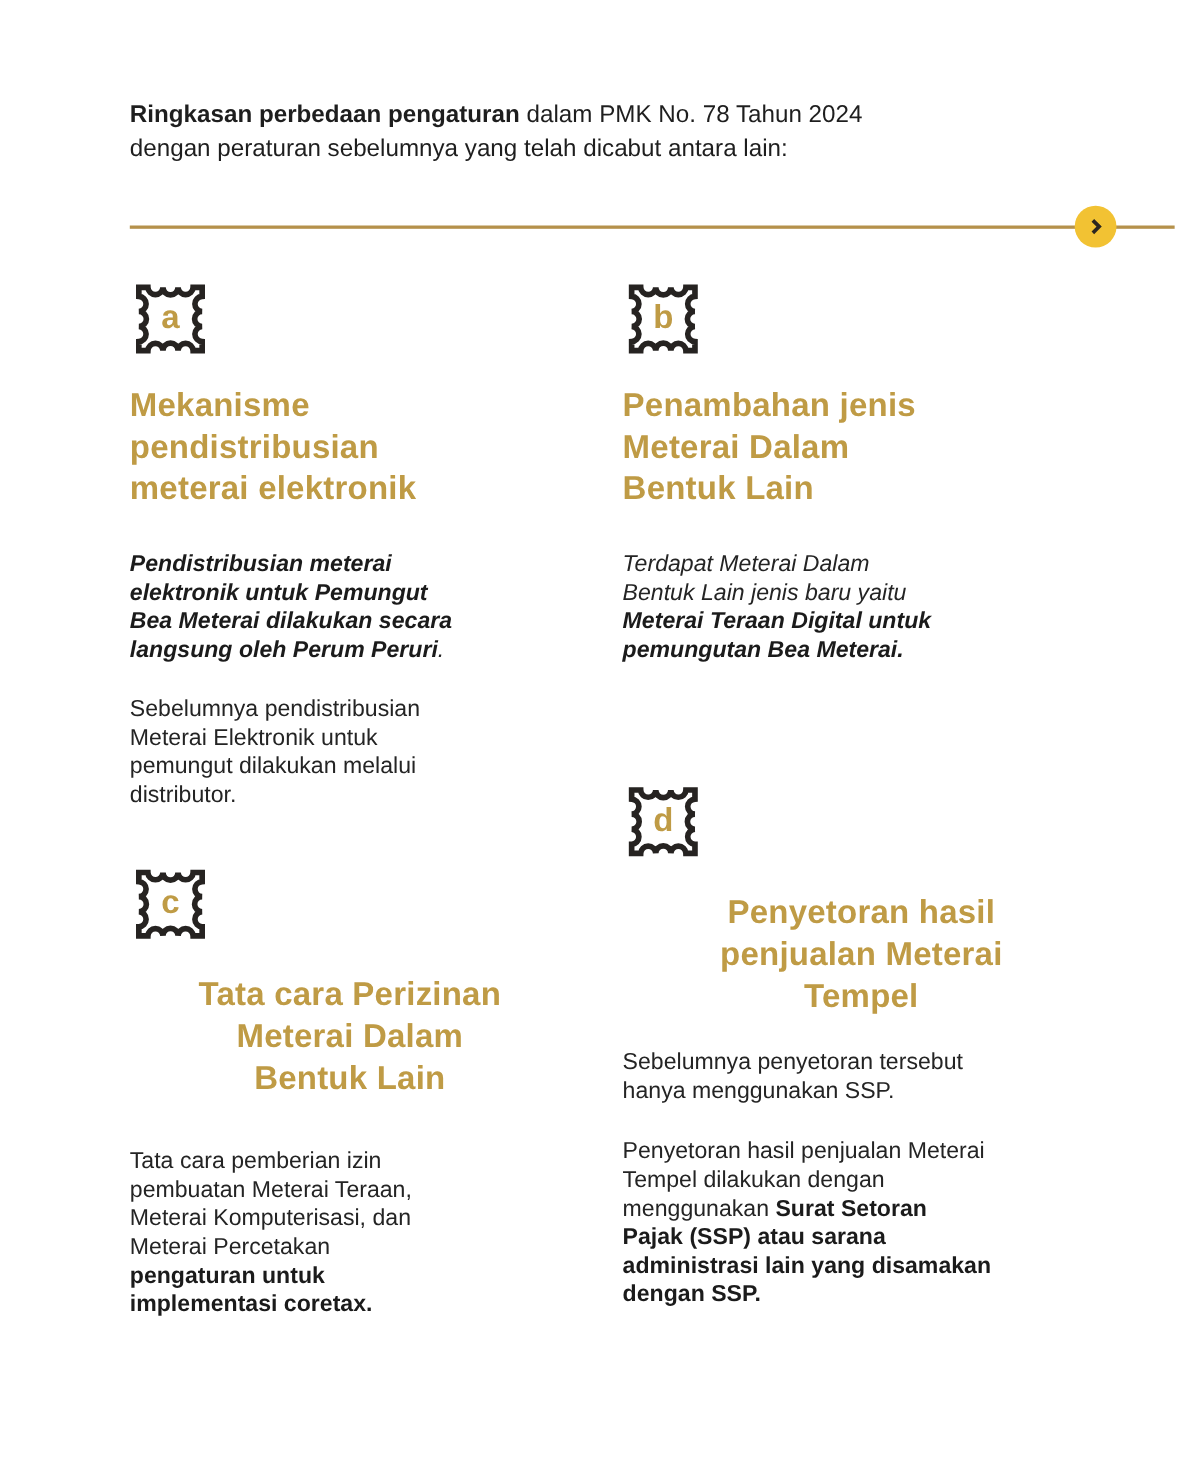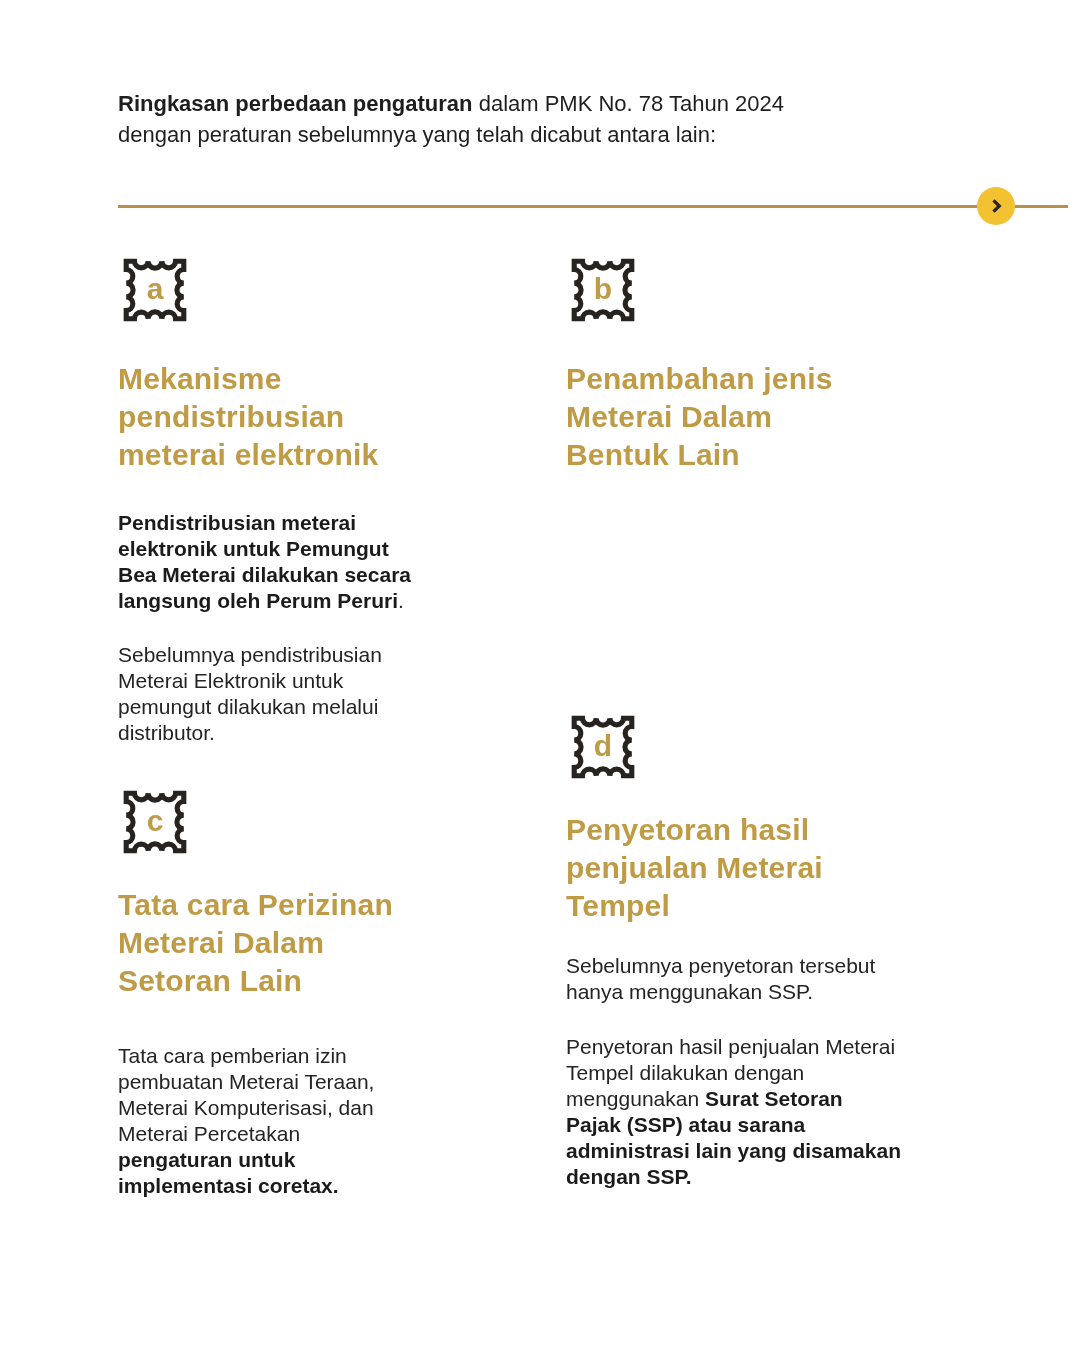--- a/index.html
+++ b/index.html
@@ -31,22 +31,22 @@
     font-weight:bold;font-size:30px;color:var(--gold);padding-bottom:2px;
   }
   .sec-title{
     font-size:30px;font-weight:bold;line-height:38px;color:var(--gold);
     white-space:pre-line;margin:0;letter-spacing:0.2px;
   }
   .body{
     font-size:21px;line-height:26px;color:#242424;white-space:pre-line;margin:0;
   }
   .body strong{font-weight:bold;color:#1b1b1b;}
-  .mt26{margin-top:28px;} .mt27{margin-top:27px;} .mt29{margin-top:29px;}
-  .mt31{margin-top:43px;} .mt33{margin-top:33px;} .mt36{margin-top:36px;}
+  .mt26{margin-top:28px;} .mt27{margin-top:27px;text-align:center;} .mt29{margin-top:29px;}
+  .mt31{margin-top:43px;} .mt33{margin-top:23px;} .mt36{margin-top:36px;font-style:italic;}
 </style>
 </head>
 <body>
 
 <div class="page">
 
   <p class="intro"><strong>Ringkasan perbedaan pengaturan</strong> <span>dalam PMK No. 78 Tahun 2024
 dengan peraturan sebelumnya yang telah dicabut antara lain:</span></p>
 
   <div class="divider">
@@ -87,34 +87,38 @@
       <span>
         <svg width="74" height="74" viewBox="0 0 72 72">
           <path d="M8 8 H16 A6.67 6.67 0 0 0 29.33 8 A6.67 6.67 0 0 0 42.67 8 A6.67 6.67 0 0 0 56 8 H64 V16 A6.67 6.67 0 0 0 64 29.33 A6.67 6.67 0 0 0 64 42.67 A6.67 6.67 0 0 0 64 56 V64 H56 A6.67 6.67 0 0 0 42.67 64 A6.67 6.67 0 0 0 29.33 64 A6.67 6.67 0 0 0 16 64 H8 V56 A6.67 6.67 0 0 0 8 42.67 A6.67 6.67 0 0 0 8 29.33 A6.67 6.67 0 0 0 8 16 Z" fill="none" stroke="#262321" stroke-width="5"></path>
         </svg>
       </span>
       <span class="stamp-letter">b</span>
     </div>
     <h2 class="sec-title mt33">Penambahan jenis
 Meterai Dalam
 Bentuk Lain</h2>
+    <p class="body mt36"><span>Terdapat Meterai Dalam
+Bentuk Lain jenis baru yaitu
+</span><strong>Meterai Teraan Digital untuk
+pemungutan Bea Meterai.</strong></p>
   </div>
 
   <div class="section" id="sec-c">
     <div class="stamp">
       <span>
         <svg width="74" height="74" viewBox="0 0 72 72">
           <path d="M8 8 H16 A6.67 6.67 0 0 0 29.33 8 A6.67 6.67 0 0 0 42.67 8 A6.67 6.67 0 0 0 56 8 H64 V16 A6.67 6.67 0 0 0 64 29.33 A6.67 6.67 0 0 0 64 42.67 A6.67 6.67 0 0 0 64 56 V64 H56 A6.67 6.67 0 0 0 42.67 64 A6.67 6.67 0 0 0 29.33 64 A6.67 6.67 0 0 0 16 64 H8 V56 A6.67 6.67 0 0 0 8 42.67 A6.67 6.67 0 0 0 8 29.33 A6.67 6.67 0 0 0 8 16 Z" fill="none" stroke="#262321" stroke-width="5"></path>
         </svg>
       </span>
       <span class="stamp-letter">c</span>
     </div>
     <h2 class="sec-title mt27">Tata cara Perizinan
 Meterai Dalam
-Setoran Lain</h2>
+Bentuk Lain</h2>
     <p class="body mt31"><span>Tata cara pemberian izin
 pembuatan Meterai Teraan,
 Meterai Komputerisasi, dan
 Meterai Percetakan
 </span><strong>pengaturan untuk
 implementasi coretax.</strong></p>
   </div>
 
   <div class="section" id="sec-d">
     <div class="stamp">

